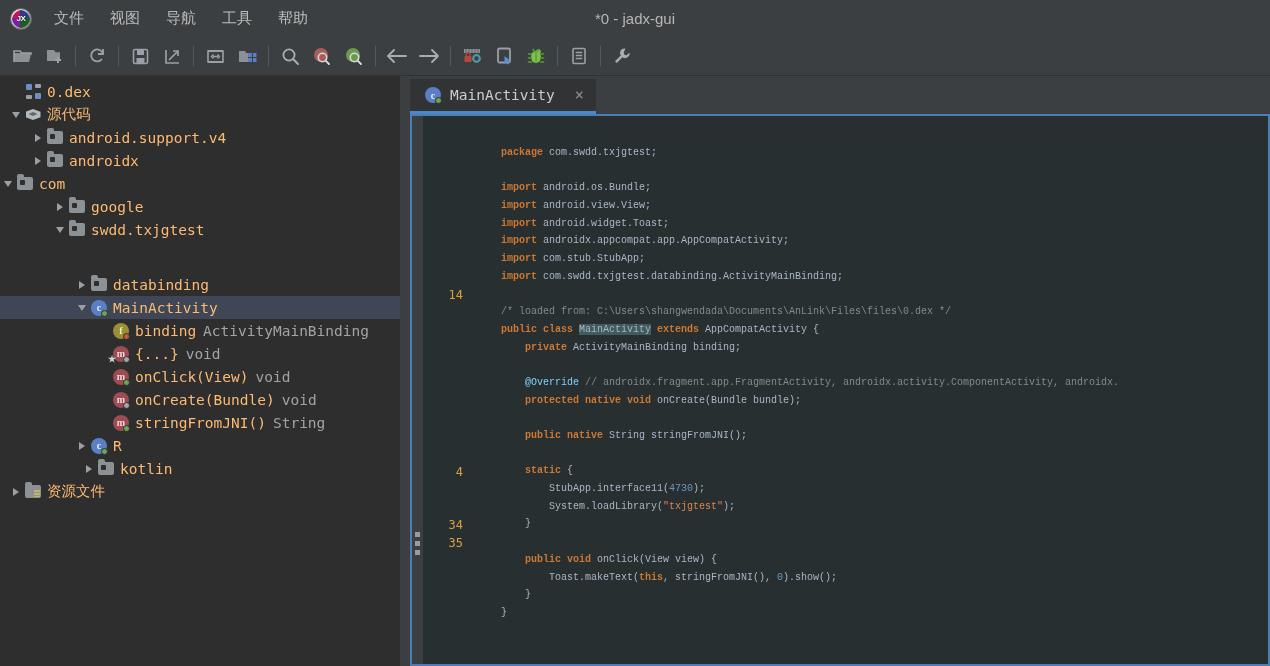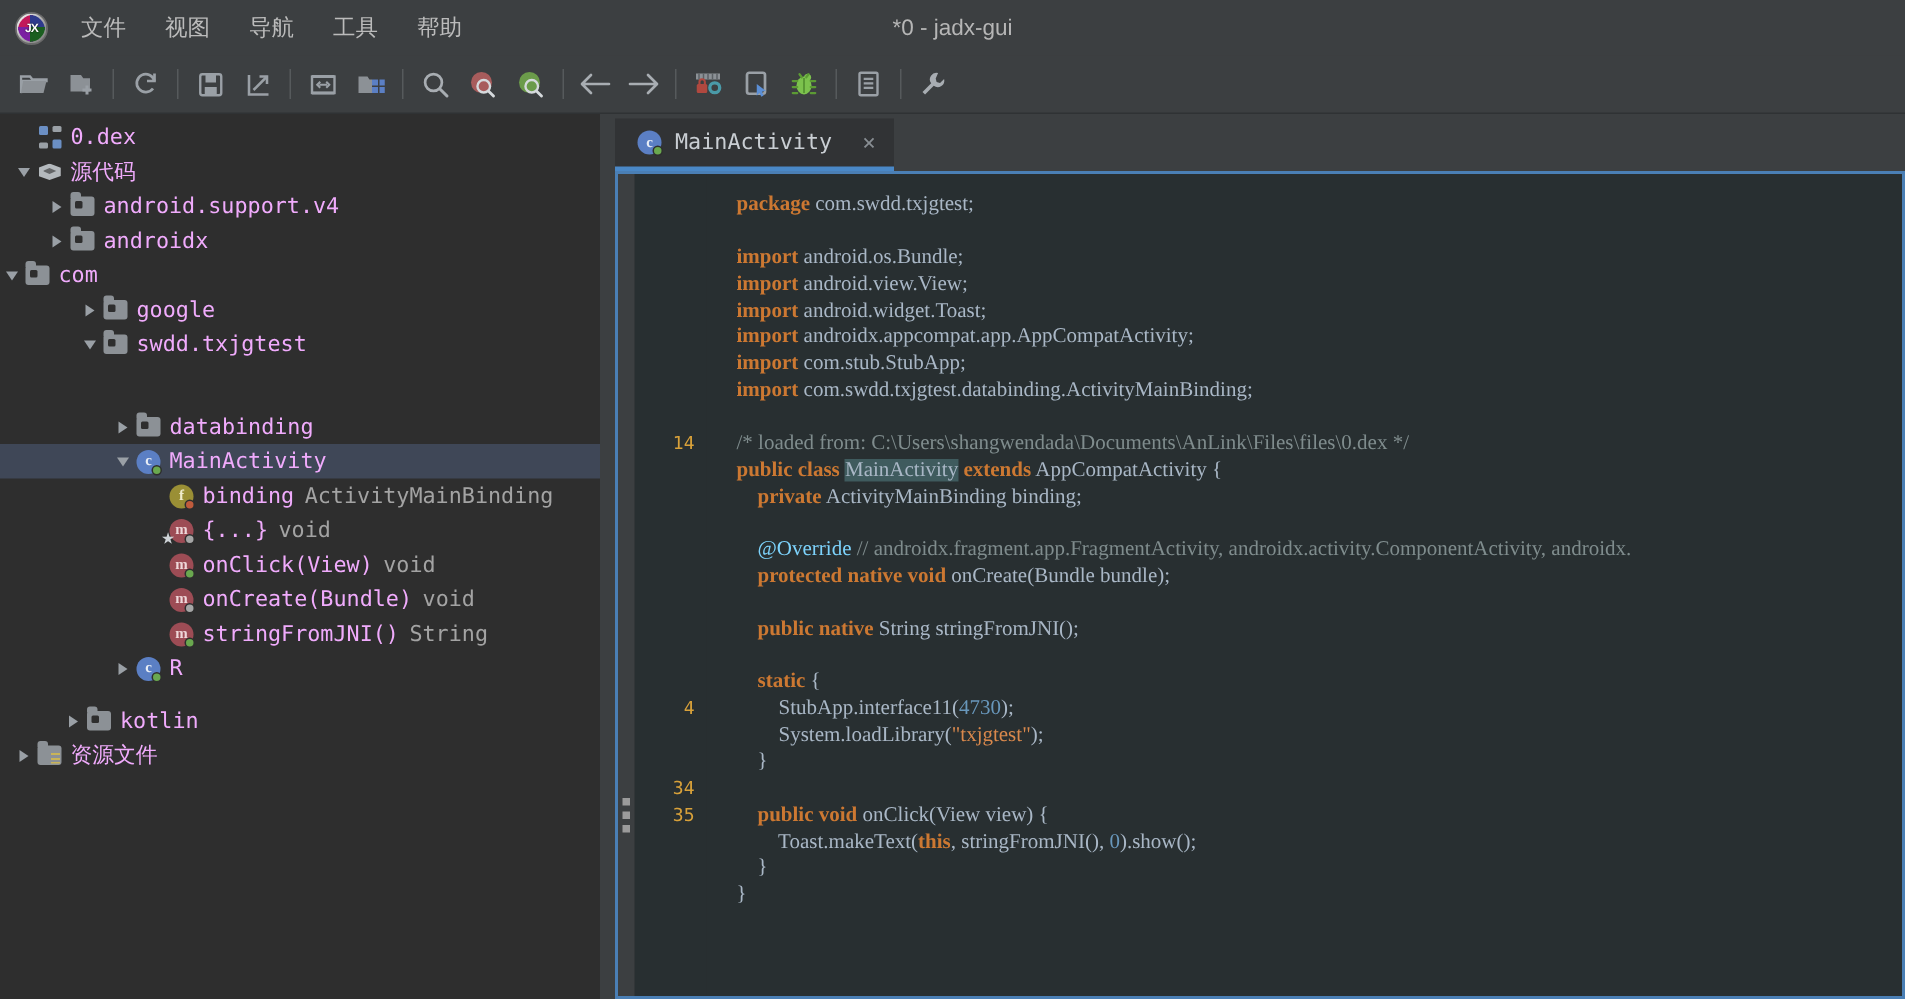--- a/index.html
+++ b/index.html
@@ -87,21 +87,21 @@
   }
   .tw.collapsed::before {
     content:''; width:0;height:0;
     border-left: 6px solid #9aa0a6; border-top: 4.5px solid transparent; border-bottom: 4.5px solid transparent;
   }
   .tw.expanded::before {
     content:''; width:0;height:0;
     border-top: 6px solid #9aa0a6; border-left: 4.5px solid transparent; border-right: 4.5px solid transparent;
   }
   .ticon { width: 18px; height: 18px; flex: 0 0 18px; margin-right: 5px; display:flex; align-items:center; justify-content:center; position: relative;}
-  .tlabel { color: #f0abfc; }
+  .tlabel { color: #fdba74; }
   .tsub { color: #a3a3a3; margin-left: 7px; }
 
   
   .ic-folder { width:16px;height:13px;background:#8c9196;border-radius:2px;position:relative; }
   .ic-folder::before{content:'';position:absolute;left:0;top:-3px;width:7px;height:4px;background:#8c9196;border-radius:2px 2px 0 0;}
   .ic-folder::after{content:'';position:absolute;left:3px;top:3px;width:5px;height:5px;background:#2e2e2e;border-radius:1px;}
   
   .ic-resfolder { width:16px;height:13px;background:#8c9196;border-radius:2px;position:relative;}
   .ic-resfolder::before{content:'';position:absolute;left:0;top:-3px;width:7px;height:4px;background:#8c9196;border-radius:2px 2px 0 0;}
   .ic-resfolder::after{content:'';position:absolute;right:1px;bottom:1px;width:6px;height:7px;
@@ -163,23 +163,23 @@
   .markstrip .mk { position: absolute; left: 3px; width: 5px; height: 5px; background: #9b9b9b; }
   .gutter {
     width: 48px; flex: 0 0 48px; background: #282f31;
     padding-top: 12px; text-align: right; padding-right: 8px;
     font-family: "DejaVu Sans Mono","Liberation Mono",monospace;
     font-size: 12px; color: #d8a13a; user-select:none;
   }
   .gutter .gl { height: 17.7px; line-height: 17.7px; }
   .code {
     flex: 1 1 auto; min-width: 0; overflow: hidden;
-    padding-top: 12px; padding-left: 6px;
-    font-family: Liberation Serif, serif;
-    font-size: 14px; line-height: 17.7px; color: #a9b7c6;
+    padding-top: 28px; padding-left: 6px;
+    font-family: Liberation Mono, monospace;
+    font-size: 10px; line-height: 17.7px; color: #a9b7c6;
     white-space: pre;
   }
   .code .ln { height: 17.7px; }
   .kw   { color: #cc7832; font-weight: bold; }
   .grn  { color: #7dd3fc; }
   .str  { color: #d9884c; }
   .num  { color: #6897bb; }
   .cmt  { color: #7f8c8d; }
   .hl   { background: #3f5b5e; color:#a9b7c6; }
   .pln  { color: #a9b7c6; }
@@ -448,21 +448,21 @@
           <span class="tlabel">stringFromJNI()</span>
           <span class="tsub">String</span>
         </div>
         <div class="tree-row" style="padding-left: 74px;">
           <span class="tw collapsed"></span>
           <span class="ticon">
             <span class="ic-class">c<span class="dot"></span></span>
           </span>
           <span class="tlabel">R</span>
         </div>
-        <div class="tree-row" style="padding-left: 41px; margin-top: 12px;">
+        <div class="tree-row" style="padding-left: 81px;">
           <span class="tw collapsed"></span>
           <span class="ticon">
             <span class="ic-folder"></span>
           </span>
           <span class="tlabel">kotlin</span>
         </div>
         <div class="tree-row" style="padding-left: 8px;">
           <span class="tw collapsed"></span>
           <span class="ticon">
             <span class="ic-resfolder"></span>

